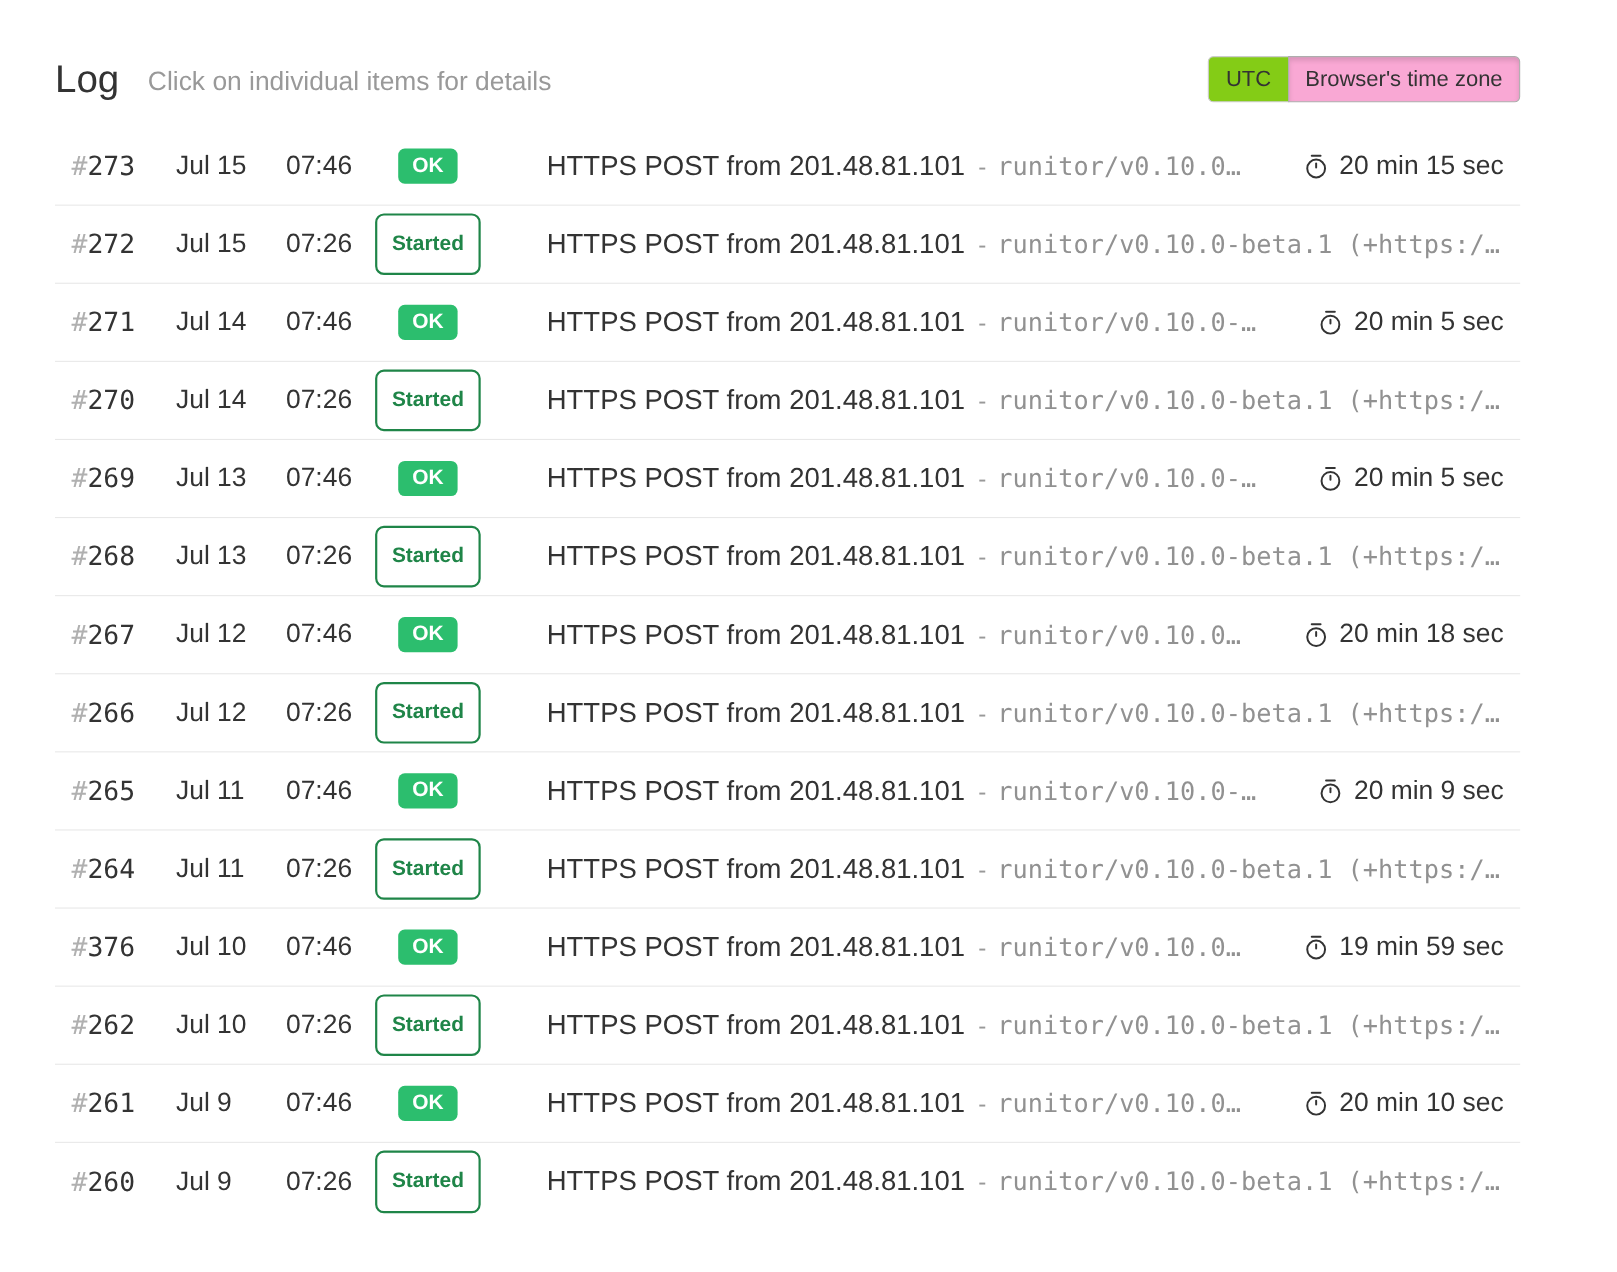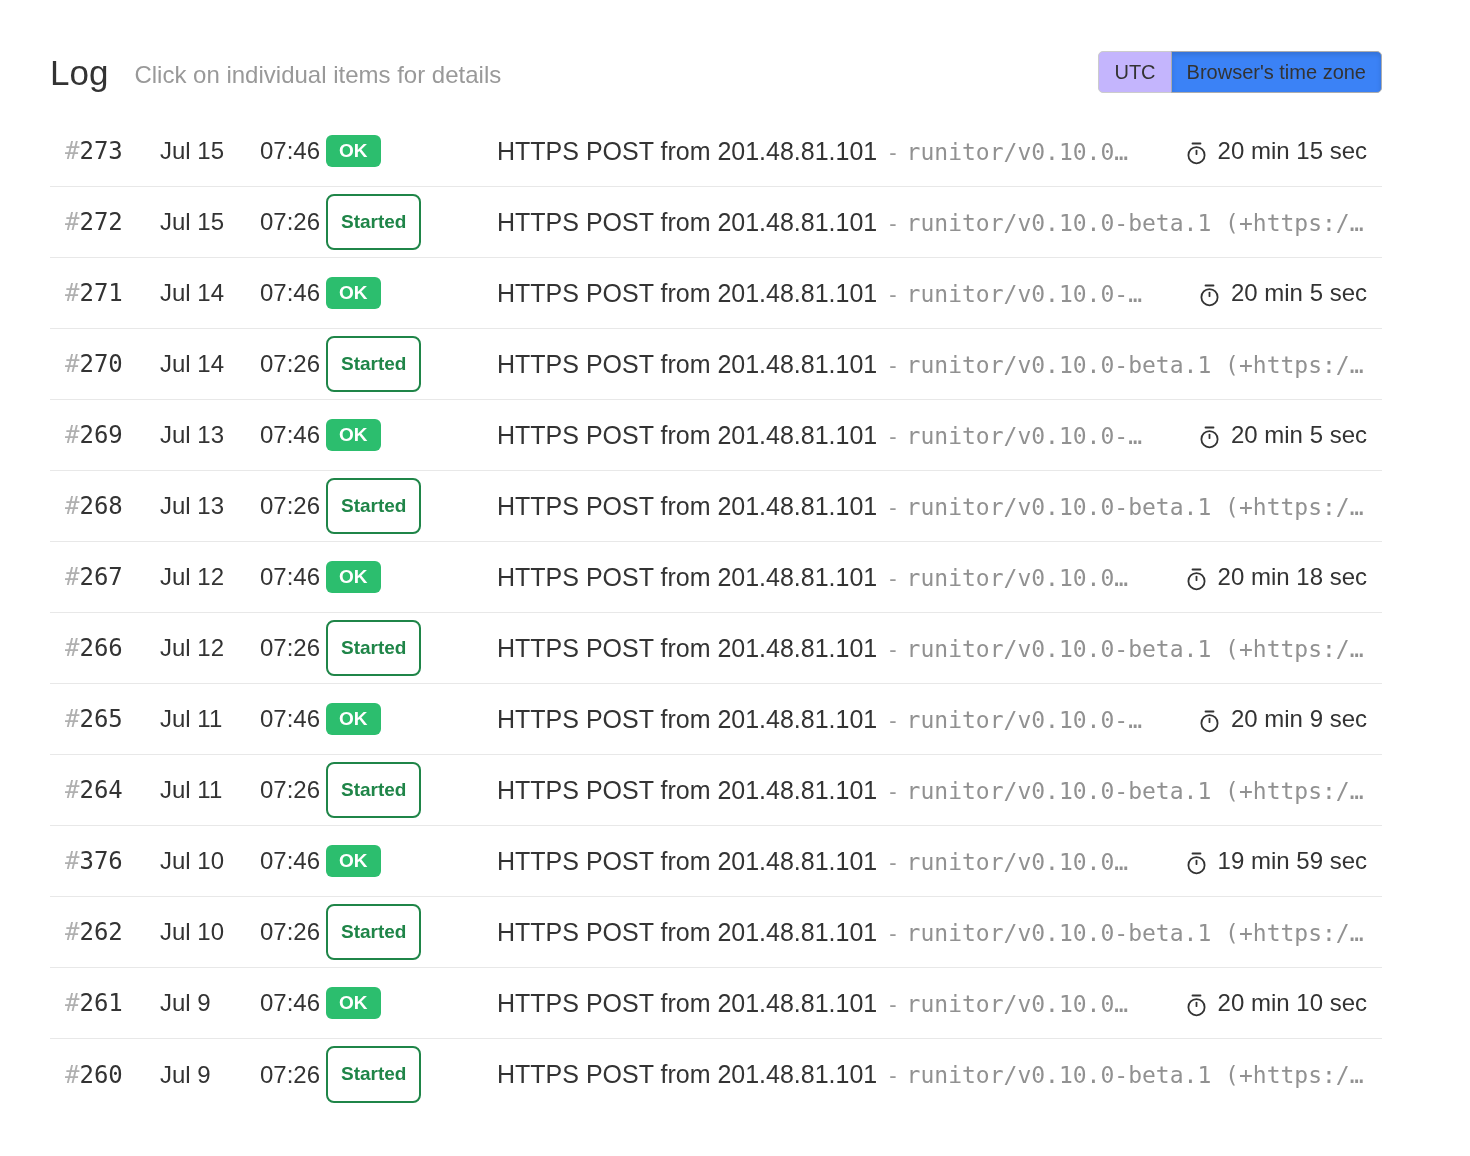--- a/index.html
+++ b/index.html
@@ -35,35 +35,35 @@
     margin-left: 26px;
     line-height: 1;
     padding-top: 6px;
   }
   .spacer { flex: 1; }
   .btn-group { display: flex; }
   .tz-btn {
     font-family: "Liberation Sans", "DejaVu Sans", sans-serif;
     font-size: 20px;
     color: #333333;
-    background: #c4b5fd;
+    background: #84cc16;
     border: 1px solid #cccccc;
     padding: 9px 15px;
     cursor: pointer;
     line-height: 1.1;
   }
   .tz-btn:first-child {
     border-radius: 5px 0 0 5px;
   }
   .tz-btn:last-child {
     border-radius: 0 5px 5px 0;
     margin-left: -1px;
   }
   .tz-btn.active {
-    background: #3b82f6;
+    background: #f9a8d4;
     border-color: #adadad;
     box-shadow: inset 0 3px 5px rgba(0,0,0,0.125);
   }
   
   .log-table {
     margin-top: 20px;
   }
   .log-row {
     display: flex;
     align-items: center;
@@ -94,21 +94,21 @@
     width: 66px;
     flex: 0 0 66px;
     font-size: 24px;
     color: #333333;
     white-space: nowrap;
   }
   .col-badge {
     width: 126px;
     flex: 0 0 126px;
     display: flex;
-    justify-content: flex-start;
+    justify-content: center;
   }
   .label-ok {
     background: #2cbe6e;
     color: #ffffff;
     font-size: 19px;
     font-weight: 700;
     padding: 6px 13px;
     border-radius: 6px;
     line-height: 1.1;
   }
@@ -138,21 +138,21 @@
   }
   .msg-agent {
     font-family: "DejaVu Sans Mono", "Liberation Mono", monospace;
     font-size: 23px;
     color: #919191;
   }
   .col-duration {
     margin-left: 14px;
     flex: 0 0 auto;
     display: flex;
-    align-items: flex-end;
+    align-items: center;
     gap: 10px;
     font-size: 24px;
     color: #333333;
     white-space: nowrap;
   }
   .stopwatch-icon { display: block; }
 </style>
 </head>
 <body>
 

